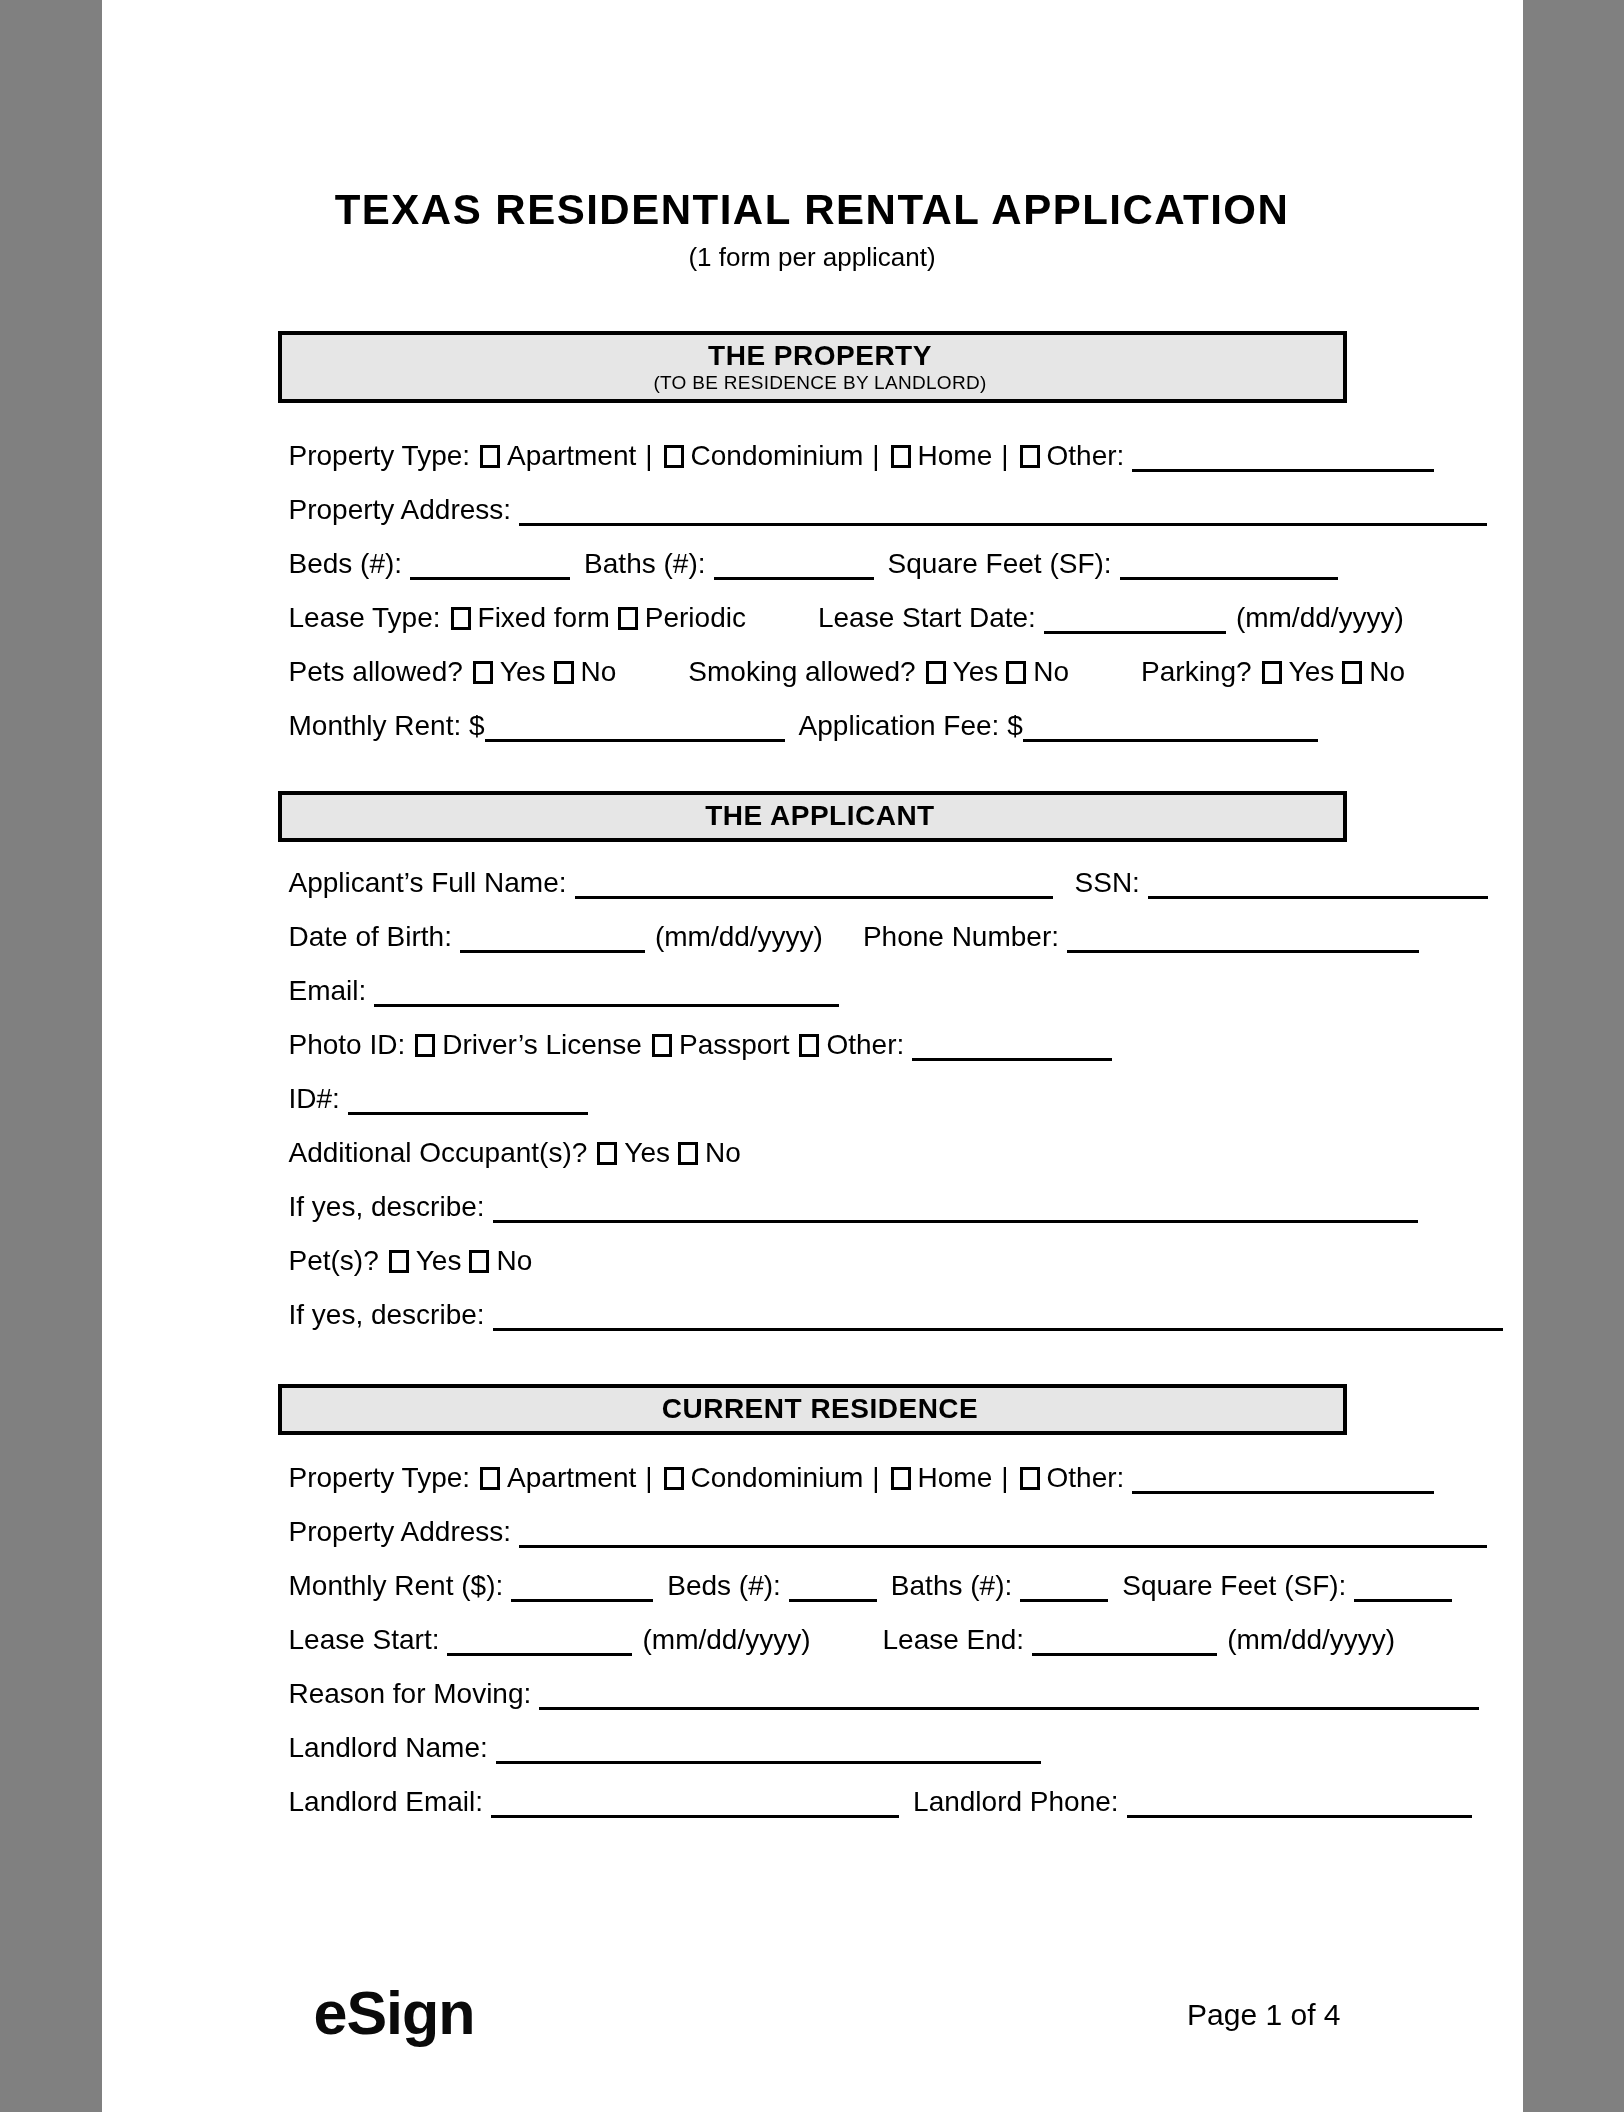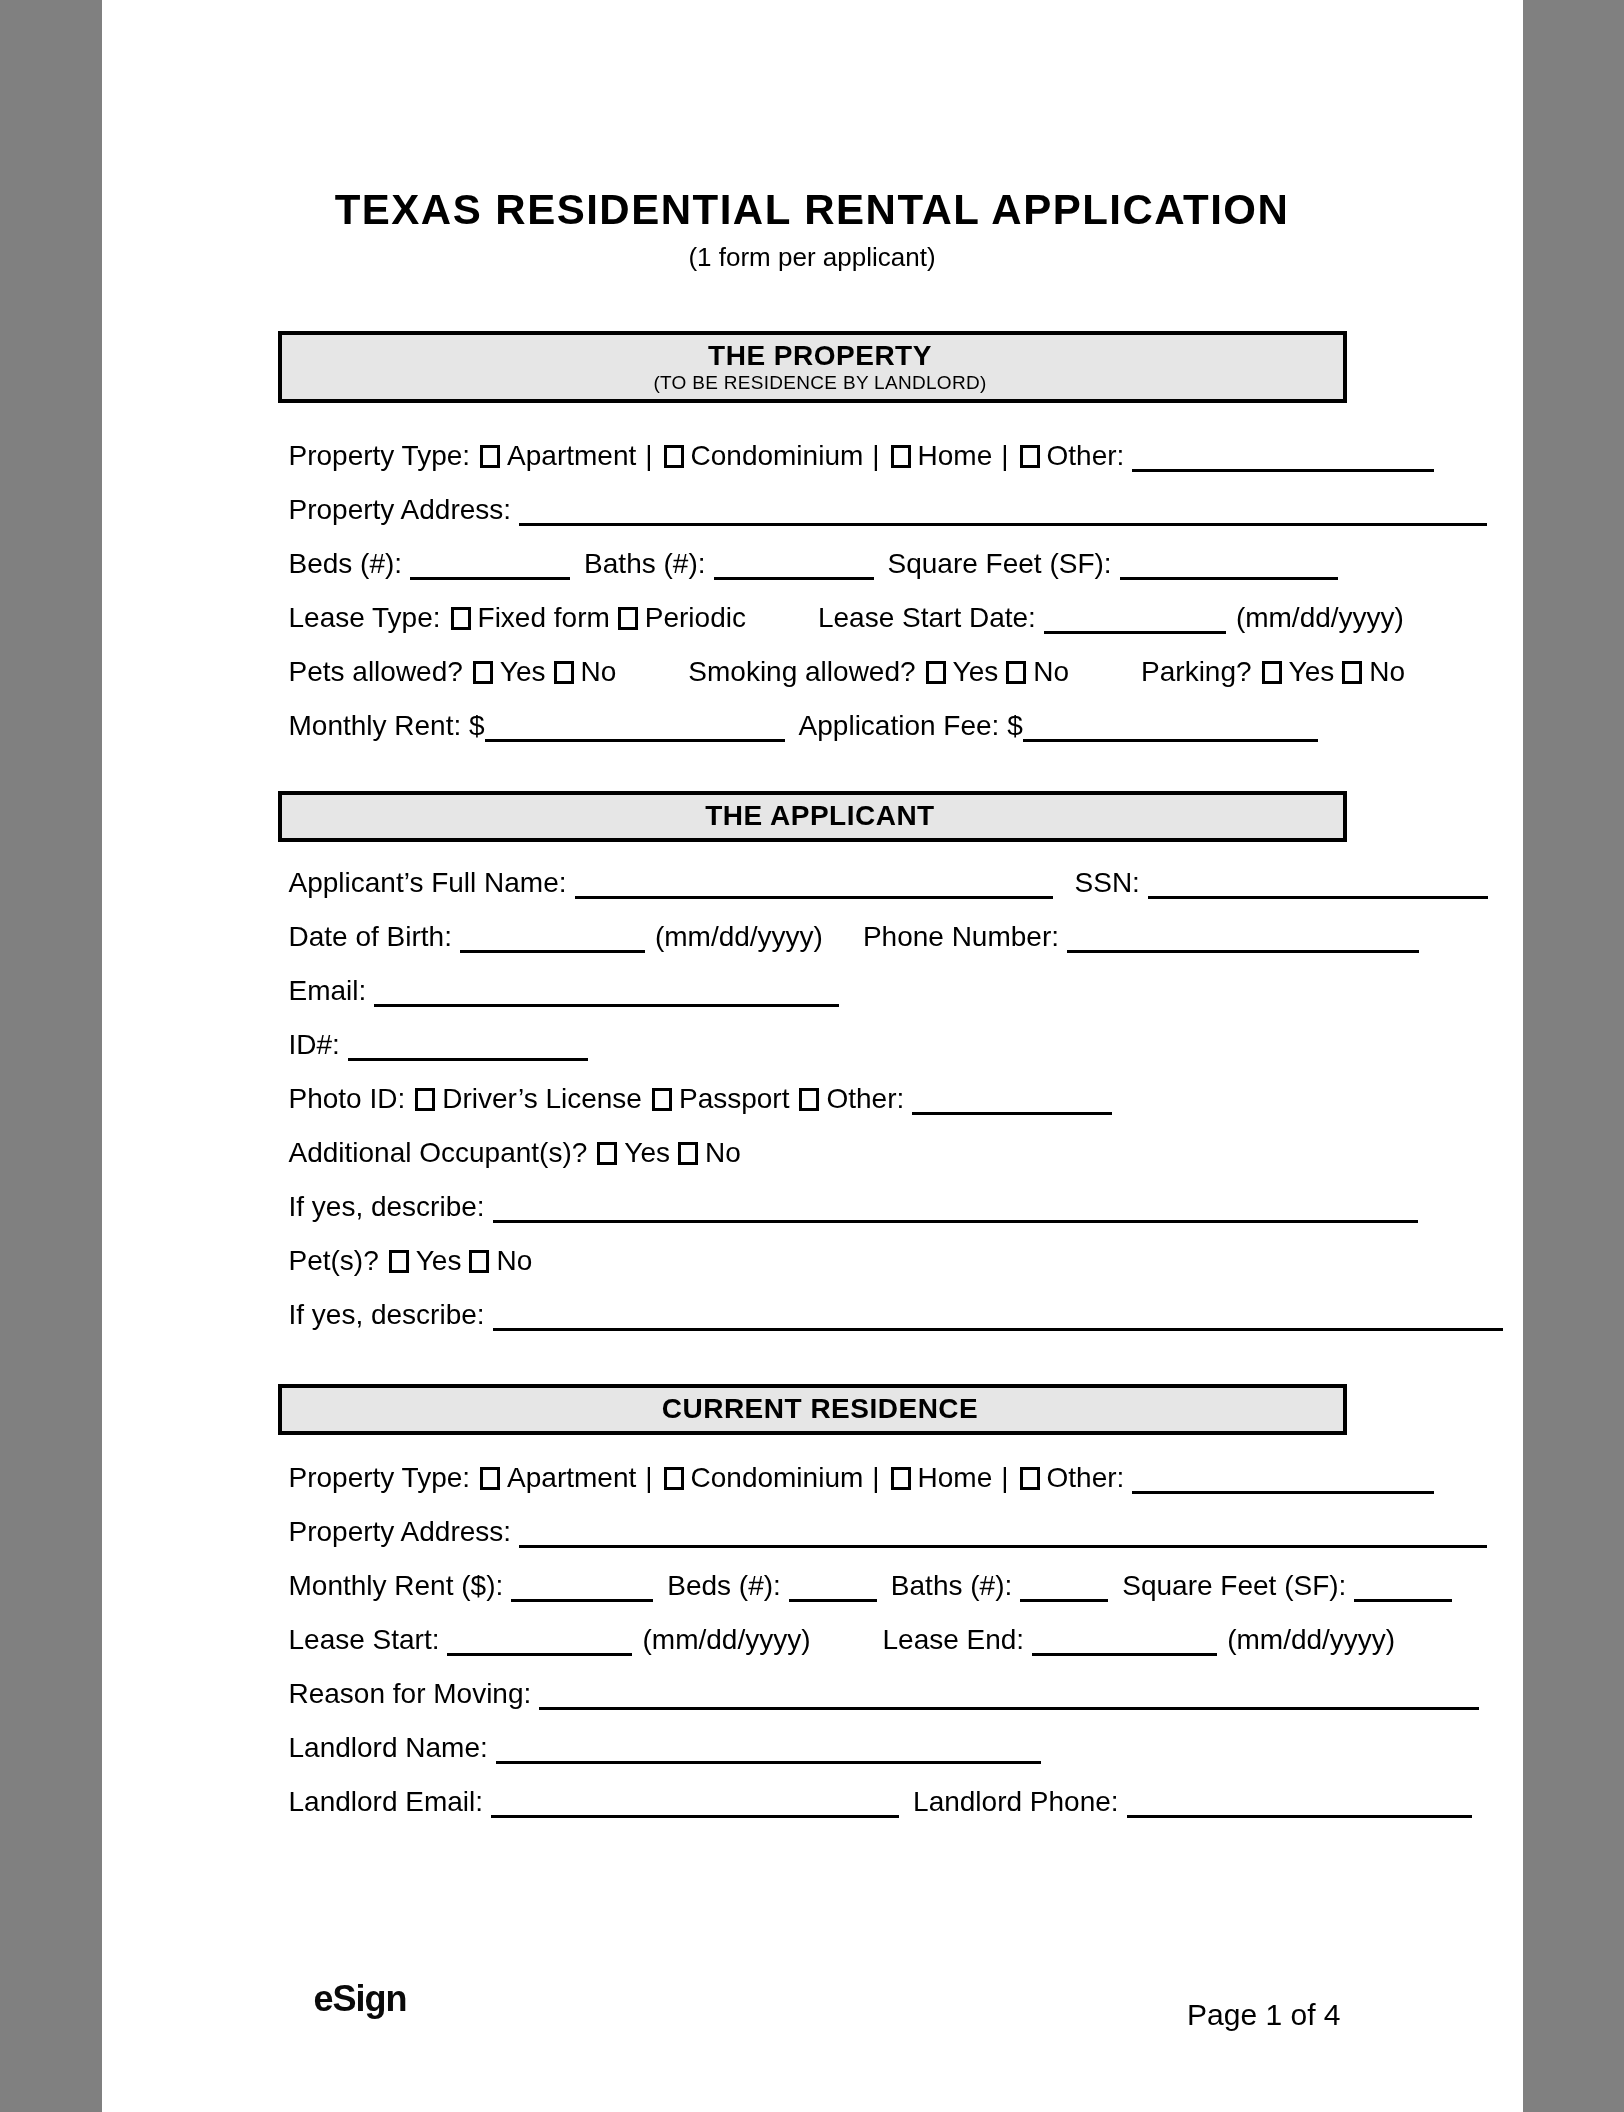--- a/index.html
+++ b/index.html
@@ -38,21 +38,21 @@
   .blank {
     display:inline-block; border-bottom:3px solid #000; height:26px;
     vertical-align:-7px;
   }
   .gap-md { margin-left:40px; }
   .gap-lg { margin-left:72px; }
   .hint { margin-left:10px; }
   .after-blank { margin-left:14px; }
   .footer-logo {
     position:absolute; left:212px; top:1978px; font-weight:bold;
-    font-size:36px; letter-spacing:-1px; color:#0a0a0a;
+    font-size:61px; letter-spacing:-1px; color:#0a0a0a;
   }
   .footer-page {
     position:absolute; right:182px; top:1998px; font-size:30px;
   }
 </style>
 </head>
 <body>
 
 <div class="page">
   <div class="doc">
@@ -94,24 +94,24 @@
       <div class="row">
         <span class="lbl">Applicant’s Full Name:</span><span class="blank" style="width:478px"></span><span class="lbl" style="margin-left:22px">SSN:</span><span class="blank" style="width:340px"></span>
       </div>
       <div class="row">
         <span class="lbl">Date of Birth:</span><span class="blank" style="width:185px"></span><span class="hint">(mm/dd/yyyy)</span><span class="lbl gap-md">Phone Number:</span><span class="blank" style="width:352px"></span>
       </div>
       <div class="row">
         <span class="lbl">Email:</span><span class="blank" style="width:465px"></span>
       </div>
       <div class="row">
-        <span class="lbl">ID#:</span><span class="blank" style="width:240px"></span>
+        <span class="lbl">Photo ID:</span><span class="cb"></span><span>Driver’s License</span><span class="cb" style="margin-left:10px"></span><span>Passport</span><span class="cb" style="margin-left:10px"></span><span class="lbl">Other:</span><span class="blank" style="width:200px"></span>
       </div>
       <div class="row">
-        <span class="lbl">Photo ID:</span><span class="cb"></span><span>Driver’s License</span><span class="cb" style="margin-left:10px"></span><span>Passport</span><span class="cb" style="margin-left:10px"></span><span class="lbl">Other:</span><span class="blank" style="width:200px"></span>
+        <span class="lbl">ID#:</span><span class="blank" style="width:240px"></span>
       </div>
       <div class="row">
         <span class="lbl">Additional Occupant(s)?</span><span class="cb"></span><span>Yes</span><span class="cb" style="margin-left:8px"></span><span>No</span>
       </div>
       <div class="row">
         <span class="lbl">If yes, describe:</span><span class="blank" style="width:925px"></span>
       </div>
       <div class="row">
         <span class="lbl">Pet(s)?</span><span class="cb"></span><span>Yes</span><span class="cb" style="margin-left:8px"></span><span>No</span>
       </div>

